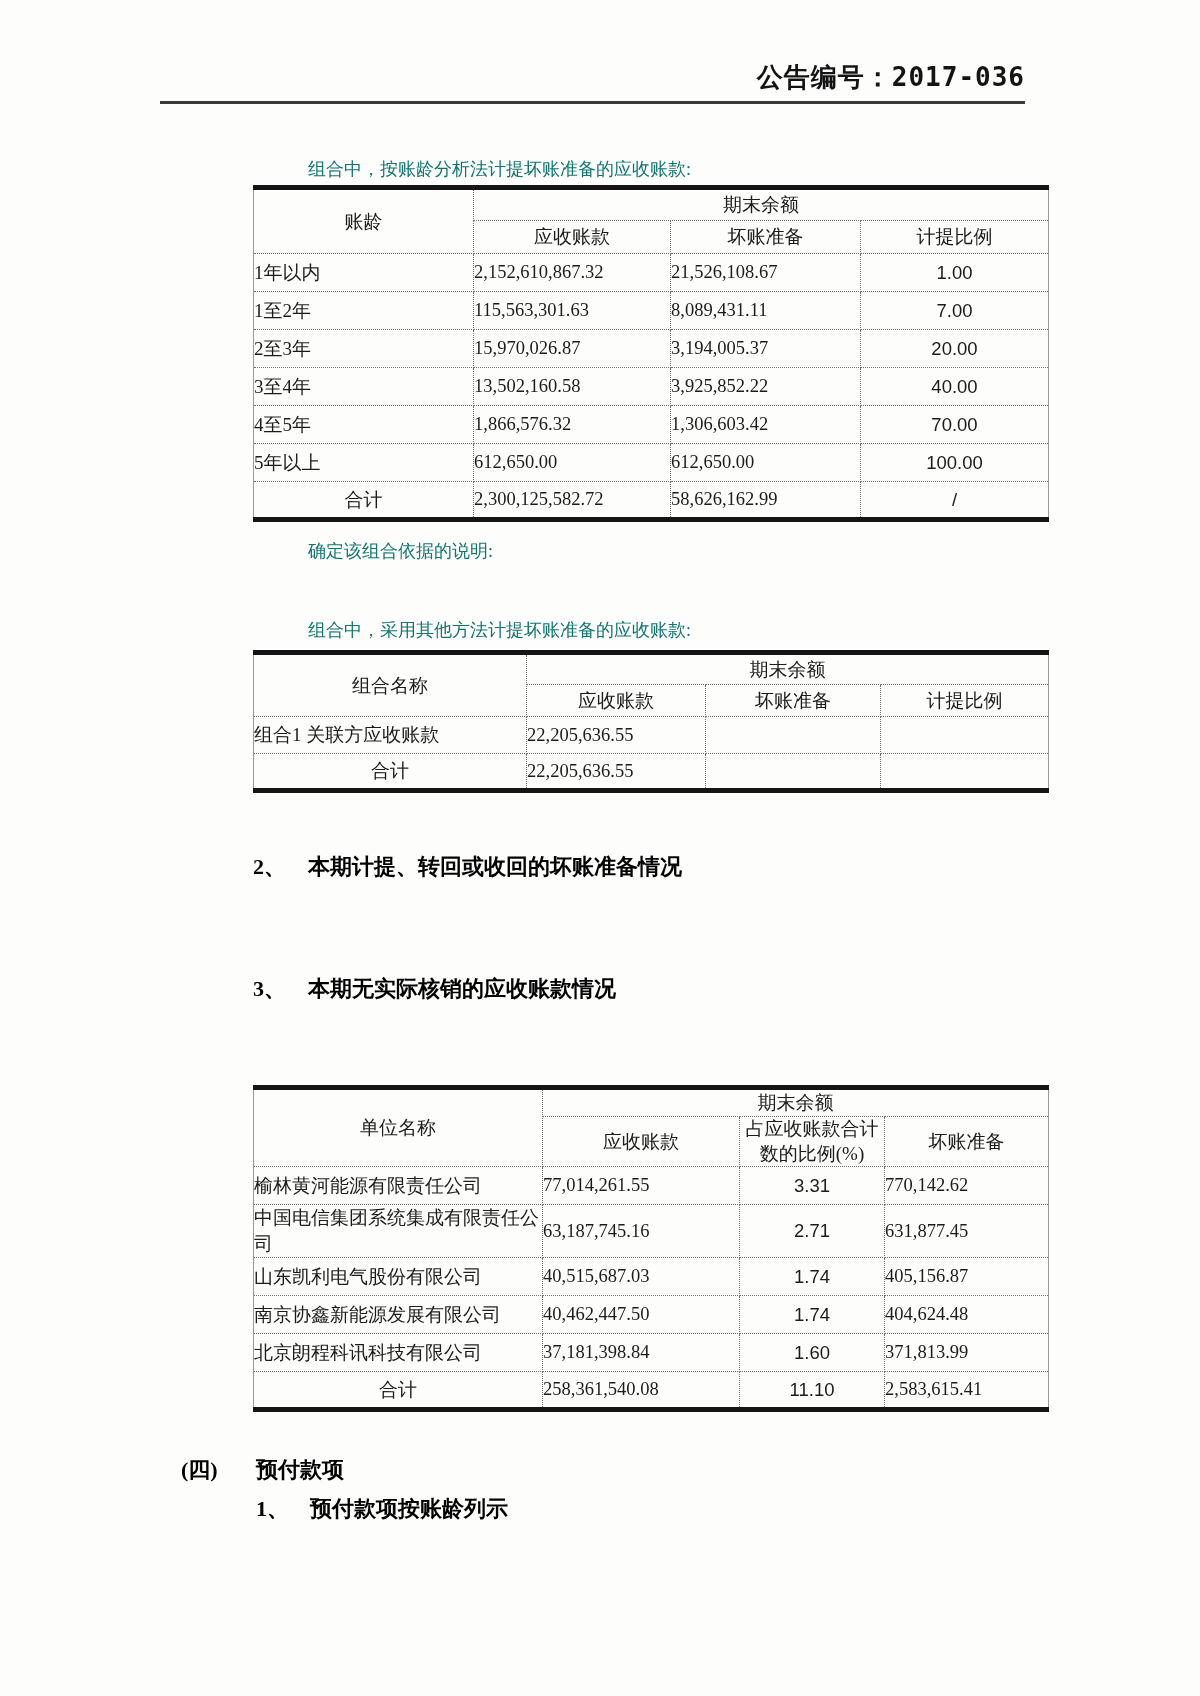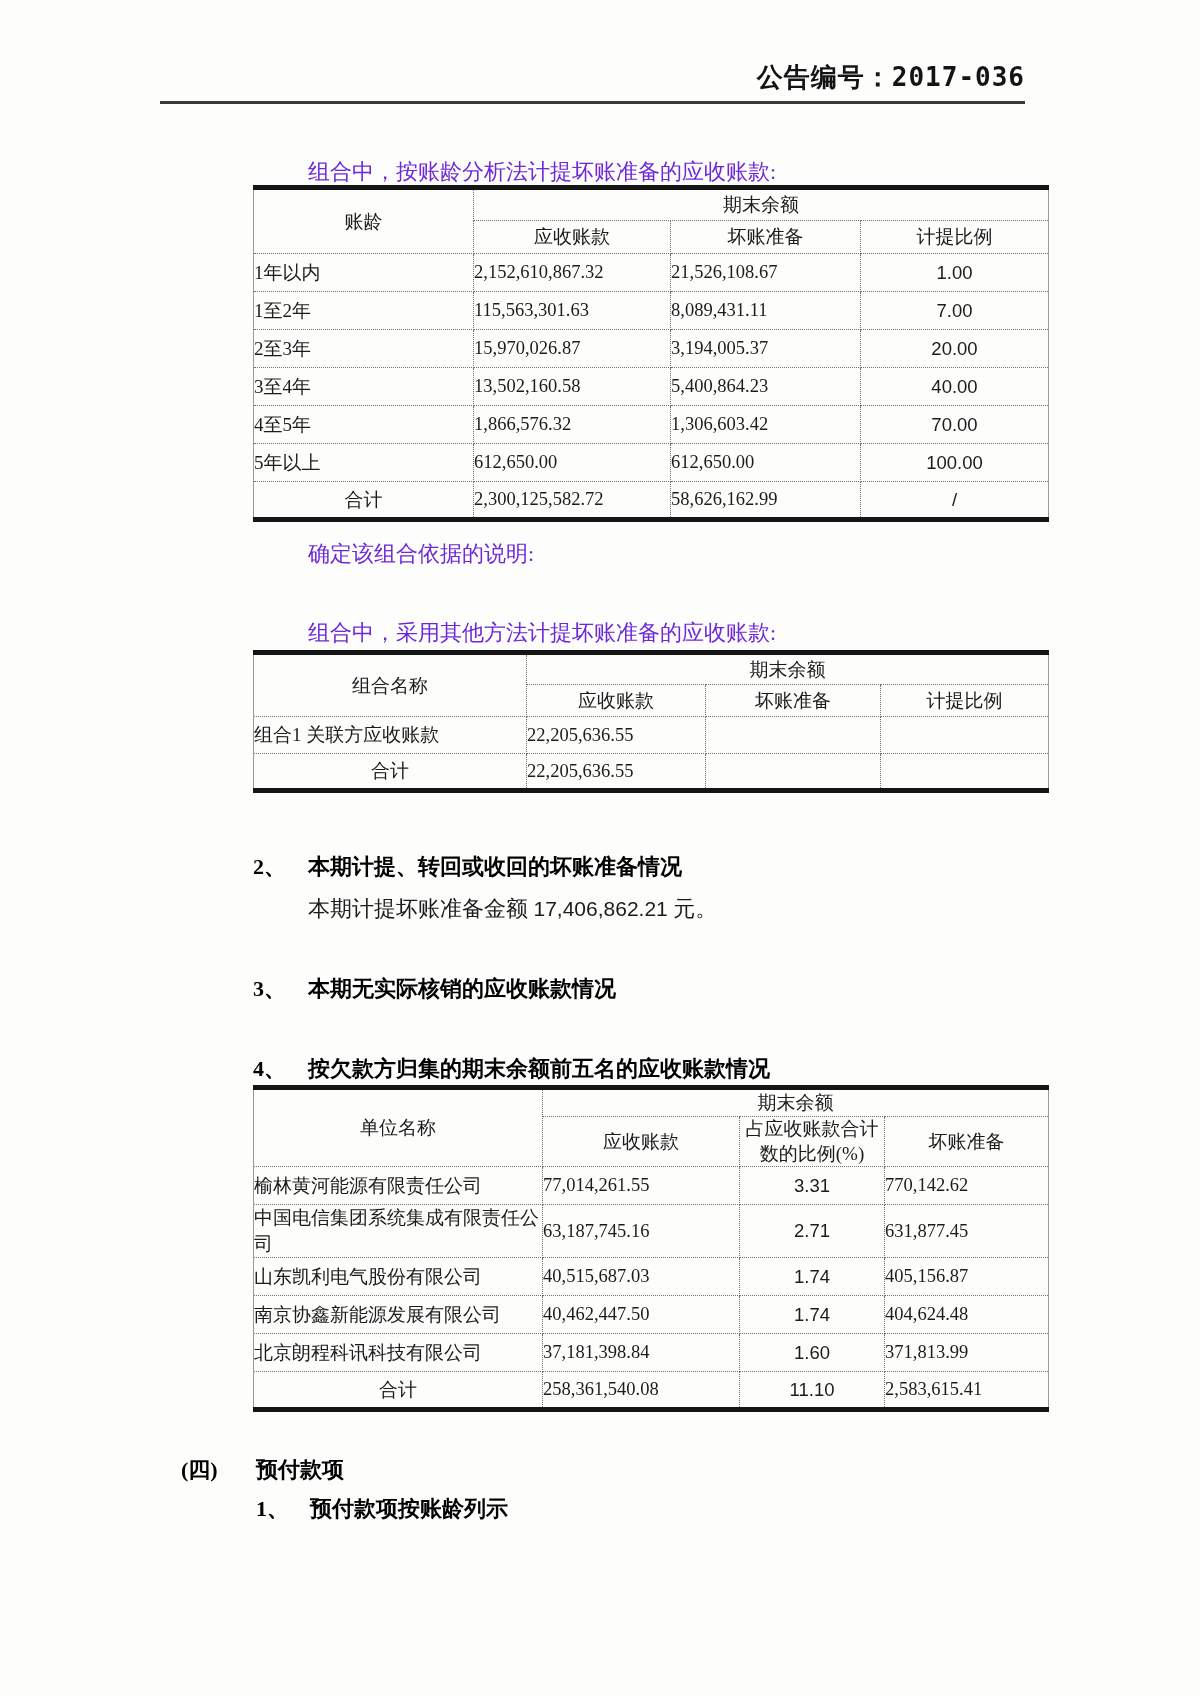--- a/index.html
+++ b/index.html
@@ -20,21 +20,21 @@
     font-weight:bold;font-size:26px;letter-spacing:1px;
     color:#141414;white-space:nowrap;
   }
   .head-rule{
     position:absolute;top:101px;left:160px;width:865px;height:3px;
     background:#3a3a3a;
   }
   
   .para{
     position:absolute;left:308px;
-    font-size:22px;color:#6d28d9;white-space:nowrap;
+    font-size:18px;color:#0f766e;white-space:nowrap;
   }
   .heading{
     position:absolute;left:253px;
     font-size:22px;font-weight:bold;color:#000000;white-space:nowrap;
   }
   .heading .hnum{display:inline-block;width:55px;}
   .heading-l4{left:181px;}
   .heading-l4 .hnum{width:75px;}
   .heading-sub1{left:256px;}
   .heading-sub1 .hnum{width:54px;}
@@ -116,21 +116,21 @@
       </tr>
       <tr class="dr">
         <td class="lab">2至3年</td>
         <td class="num">15,970,026.87</td>
         <td class="num">3,194,005.37</td>
         <td class="pct">20.00</td>
       </tr>
       <tr class="dr">
         <td class="lab">3至4年</td>
         <td class="num">13,502,160.58</td>
-        <td class="num">5,400,864.23</td>
+        <td class="num">3,925,852.22</td>
         <td class="pct">40.00</td>
       </tr>
       <tr class="dr">
         <td class="lab">4至5年</td>
         <td class="num">1,866,576.32</td>
         <td class="num">1,306,603.42</td>
         <td class="pct">70.00</td>
       </tr>
       <tr class="dr">
         <td class="lab">5年以上</td>
@@ -179,31 +179,25 @@
         <td class="num">22,205,636.55</td>
         <td class="num"></td>
         <td class="pct"></td>
       </tr>
     </tbody>
   </table>
 
   <div class="heading" style="top:852px;">
     <span class="hnum">2、</span><span>本期计提、转回或收回的坏账准备情况</span>
   </div>
-  <div class="body-line" style="top:894px;">
-    <span>本期计提坏账准备金额 </span><span class="num-sans">17,406,862.21</span><span> 元。</span>
-  </div>
 
   <div class="heading" style="top:974px;">
     <span class="hnum">3、</span><span>本期无实际核销的应收账款情况</span>
   </div>
 
-  <div class="heading" style="top:1054px;">
-    <span class="hnum">4、</span><span>按欠款方归集的期末余额前五名的应收账款情况</span>
-  </div>
 
   <table class="fin" id="table3" style="top:1085px;">
     <colgroup>
         <col style="width:289px">
         <col style="width:197px">
         <col style="width:145px">
         <col style="width:164px">
       </colgroup>
     <tbody>
       <tr class="hr1">

